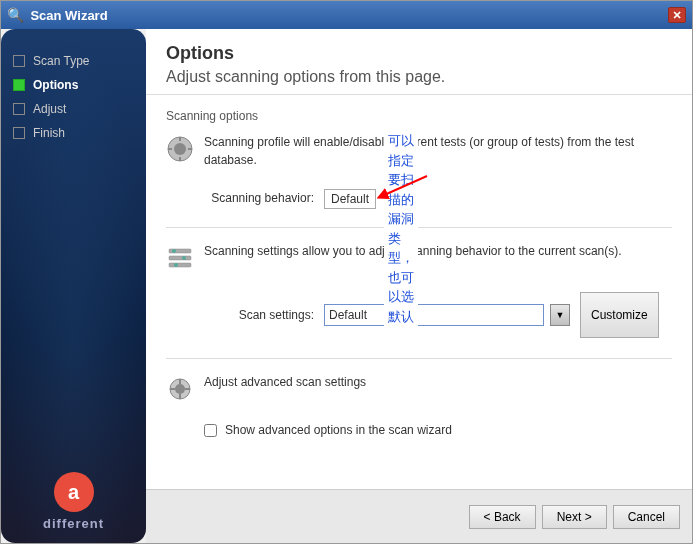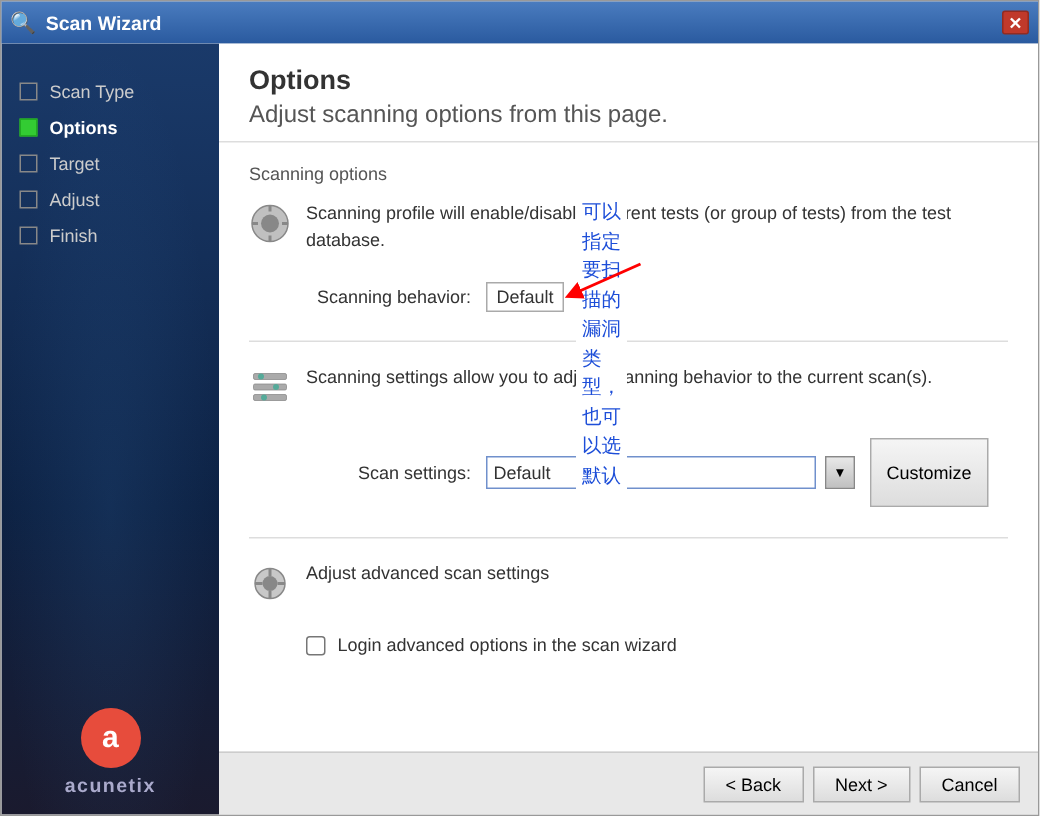--- a/index.html
+++ b/index.html
@@ -32,20 +32,21 @@
     .content { display: flex; flex: 1; overflow: hidden; }
 
     
     .sidebar {
       width: 145px;
       background: linear-gradient(to bottom, #1a3a6a 0%, #0d2244 60%, #1a1a2e 100%);
       display: flex; flex-direction: column;
       padding: 12px 0;
       position: relative;
       overflow: hidden;
+      border-radius: 14px;
     }
     .sidebar-bg {
       position: absolute; top: 0; left: 0; right: 0; bottom: 0;
       opacity: 0.15;
       background: radial-gradient(ellipse at 50% 60%, #3a7abf 0%, transparent 70%);
     }
     .sidebar-nav { position: relative; z-index: 2; padding: 8px 0; }
     .nav-item {
       display: flex; align-items: center;
       padding: 5px 12px;
@@ -123,21 +124,21 @@
       border: 1px solid #aaa;
       cursor: pointer;
     }
 
     .checkbox-row { display: flex; align-items: center; gap: 8px; padding: 6px 0 6px 38px; }
     .checkbox-row input[type=checkbox] { width: 13px; height: 13px; }
     .checkbox-row label { font-size: 12px; color: #333; }
 
     
     .footer {
-      height: 42px;
+      height: 54px;
       background: #e8e8e8;
       border-top: 1px solid #ccc;
       display: flex; align-items: center; justify-content: flex-end;
       padding: 0 12px;
       gap: 6px;
     }
     .footer-btn {
       font-size: 12px; padding: 4px 14px;
       background: linear-gradient(to bottom, #f5f5f5, #ddd);
       border: 1px solid #aaa;
@@ -169,34 +170,30 @@
         <div class="nav-item">
           <div class="nav-indicator empty"></div>
           <span>Scan Type</span>
         </div>
         <div class="nav-item active">
           <div class="nav-indicator green"></div>
           <span>Options</span>
         </div>
         <div class="nav-item">
           <div class="nav-indicator empty"></div>
-          <span>Target</span>
-        </div>
-        <div class="nav-item">
-          <div class="nav-indicator empty"></div>
           <span>Adjust</span>
         </div>
         <div class="nav-item">
           <div class="nav-indicator empty"></div>
           <span>Finish</span>
         </div>
       </div>
       <div class="sidebar-logo">
         <div class="acunetix-icon">a</div>
-        <span class="acunetix-text">acunetix</span>
+        <span class="acunetix-text">different</span>
       </div>
     </div>
 
     <div class="main-panel">
       <div class="main-header">
         <div class="main-title">Options</div>
         <div class="main-subtitle">Adjust scanning options from this page.</div>
       </div>
 
       <div class="main-body">
@@ -277,21 +274,21 @@
               <line x1="14" y1="19" x2="14" y2="24" stroke="#888" stroke-width="2"></line>
               <line x1="4" y1="14" x2="9" y2="14" stroke="#888" stroke-width="2"></line>
               <line x1="19" y1="14" x2="24" y2="14" stroke="#888" stroke-width="2"></line>
             </svg>
           </div>
           <div class="option-text">Adjust advanced scan settings</div>
         </div>
 
         <div class="checkbox-row">
           <input type="checkbox" id="show-advanced" style="">
-          <label for="show-advanced">Login advanced options in the scan wizard</label>
+          <label for="show-advanced">Show advanced options in the scan wizard</label>
         </div>
 
       </div>
 
       <div class="footer">
         <button class="footer-btn">&lt; Back</button>
         <button class="footer-btn">Next &gt;</button>
         <button class="footer-btn">Cancel</button>
       </div>
     </div>

